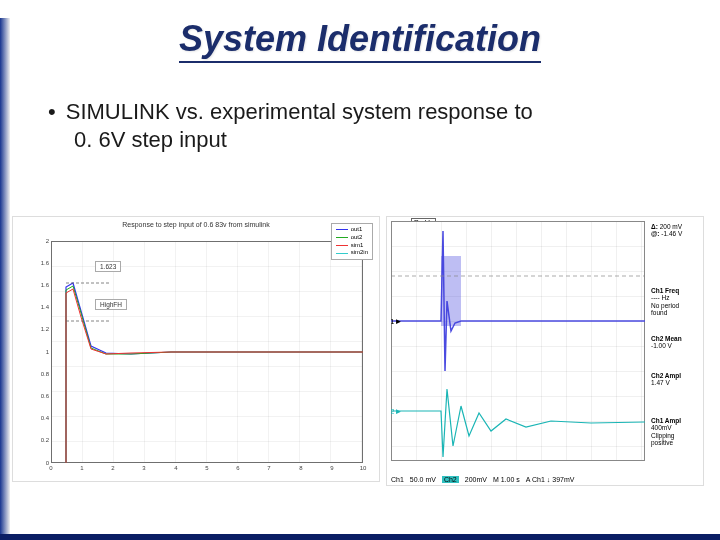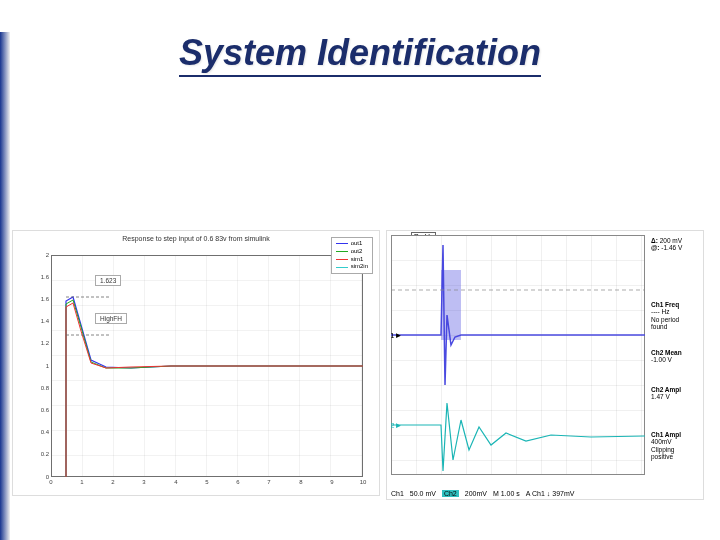--- a/index.html
+++ b/index.html
@@ -1,18 +1,18 @@
 <!DOCTYPE html>
 <html><head>
 <meta charset="utf-8">
 <style>
   * { box-sizing: border-box; margin: 0; padding: 0; }
   html, body { width: 720px; height: 540px; font-family: Arial, sans-serif; background: #fff; overflow: hidden; }
   .slide { position: relative; width: 720px; height: 540px; background: #fff; }
-  .title { text-align: center; font-size: 36px; color: #1b2d6b; font-style: italic; font-family: Arial, sans-serif; margin-top: 32px; text-shadow: 1px 1px 2px rgba(0,0,0,0.1); }
+  .title { text-align: center; font-size: 36px; color: #1b2d6b; font-style: italic; font-family: Arial, sans-serif; margin-top: 18px; text-shadow: 1px 1px 2px rgba(0,0,0,0.1); }
   .title .underline { border-bottom: 2px solid #1b2d6b; padding-bottom: 2px; }
   .bullet { margin: 38px 48px 0 48px; font-size: 22px; color: #1a1a1a; line-height: 1.25; }
   .bullet .dot { font-size: 22px; margin-right: 10px; }
   .indent-line { margin-left: 26px; }
   .figure-row { position: absolute; left: 12px; right: 0; top: 198px; display: flex; gap: 6px; }
   .fig { background: #fff; border: 1px solid #ddd; position: relative; }
   .fig-left { width: 368px; height: 266px; }
   .fig-right { width: 318px; height: 270px; }
   
   .plot-left-axes { position: absolute; left: 38px; top: 24px; width: 312px; height: 222px; border: 1px solid #6f6f6f; background:
@@ -48,20 +48,24 @@
 </head>
 <body>
 
 <div class="slide">
   <div class="left-side-bar"></div>
 
   <h1 class="title">
     <span class="underline">System Identification</span>
   </h1>
 
+  <div class="bullet">
+    <span class="dot">•</span><span>SIMULINK vs. experimental system response to</span>
+    <div class="indent-line">0. 6V step input</div>
+  </div>
 
   <div class="figure-row">
 
     <div class="fig fig-left">
       <div class="plot-left-title">Response to step input of 0.6 83v from simulink</div>
       <div class="plot-left-axes"></div>
 
       <div class="ytick" style="top:24px">2</div>
       <div class="ytick" style="top:46px">1.6</div>
       <div class="ytick" style="top:68px">1.6</div>

